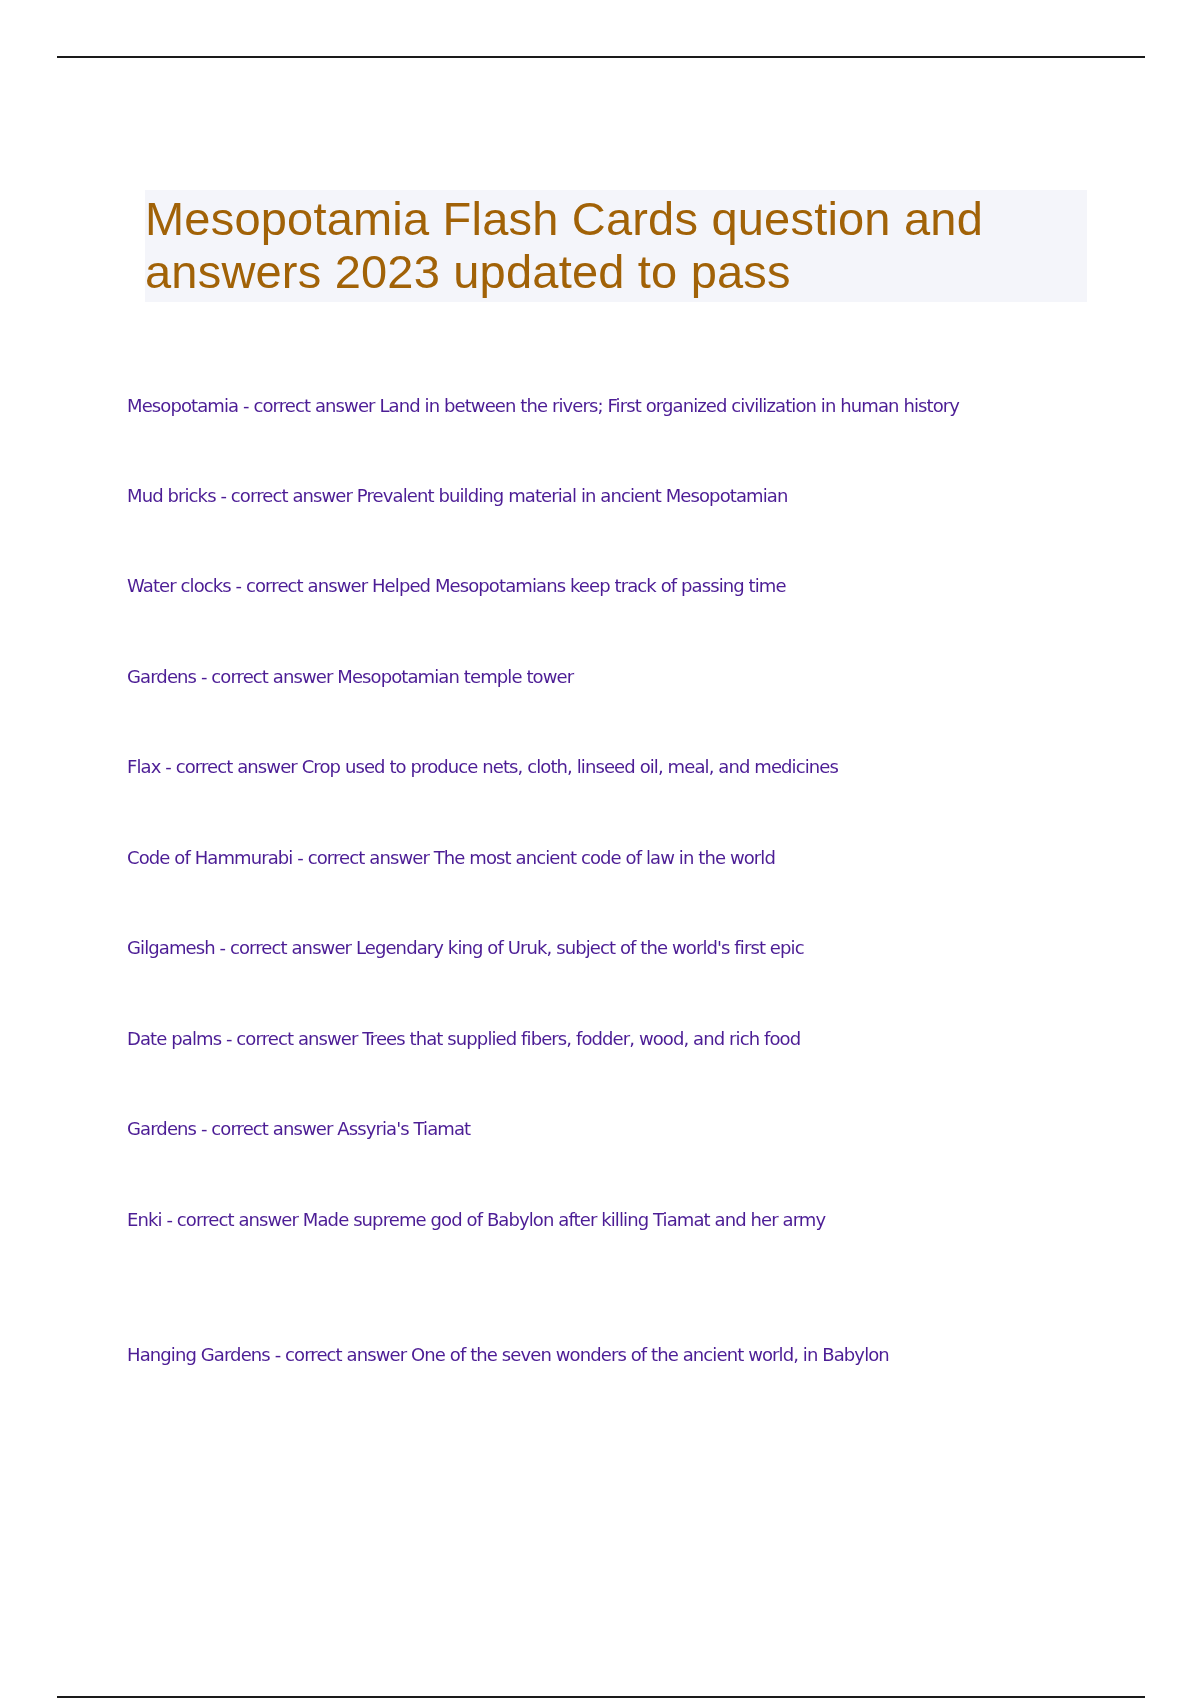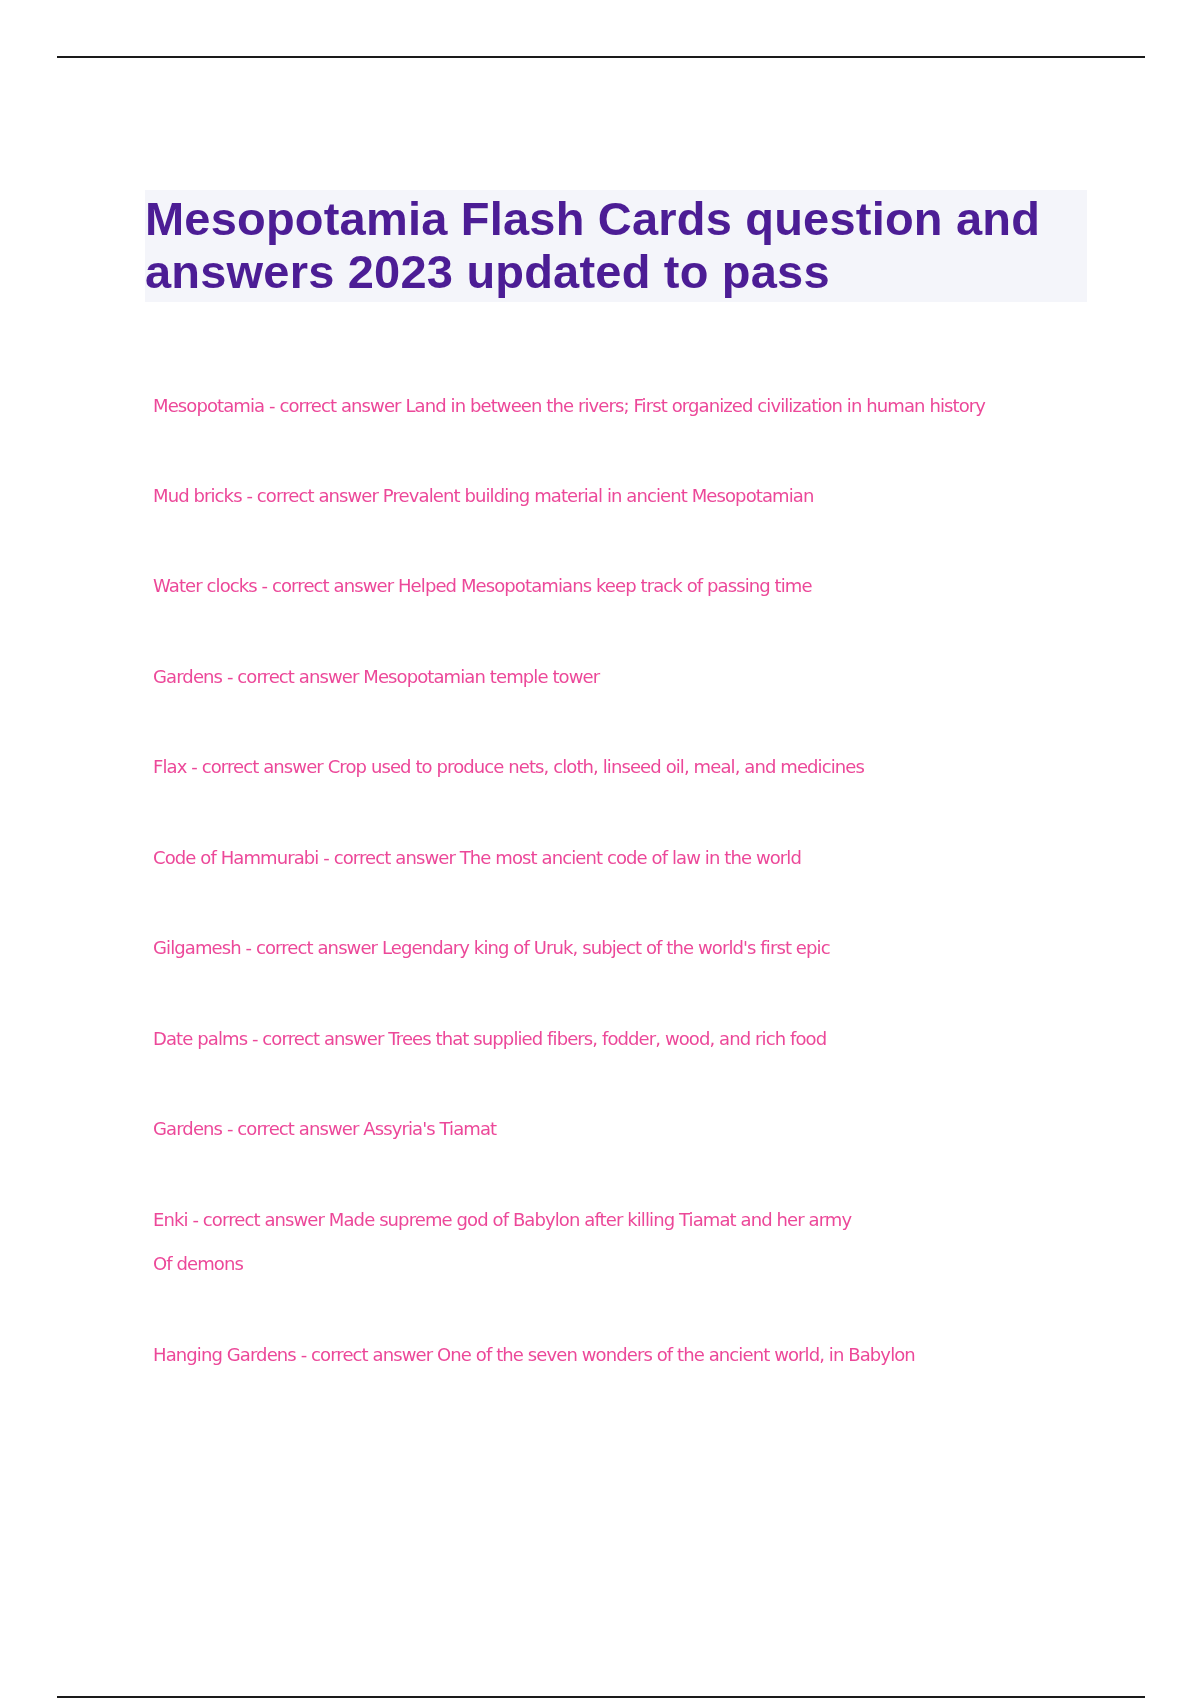--- a/index.html
+++ b/index.html
@@ -1,22 +1,22 @@
 <!DOCTYPE html>
 <html><head>
 <meta charset="utf-8">
 <style>
   html, body { margin:0; padding:0; background:#ffffff; }
   body { width:1200px; height:1700px; position:relative; overflow:hidden; font-family:"Liberation Sans", sans-serif; }
   .rule { position:absolute; left:57px; width:1088px; height:2px; background:#1a1a1a; }
   .rule.top { top:56px; }
   .rule.bottom { top:1696px; }
   .title-box { position:absolute; left:145px; top:190px; width:942px; height:112px; background:#f4f5fa; }
-  .title { position:absolute; left:145px; top:192px; width:940px; margin:0; font-family:"Liberation Sans", sans-serif; font-weight:bold; font-size:47px; line-height:53px; color:#4c1d95; letter-spacing:0.2px; }
-  .card { position:absolute; left:153px; font-family:"DejaVu Sans", sans-serif; font-size:18px; color:#ec4899; white-space:nowrap; letter-spacing:-0.9px; line-height:22px; }
+  .title { position:absolute; left:145px; top:192px; width:940px; margin:0; font-family:"Liberation Sans", sans-serif; font-weight:normal; font-size:47px; line-height:53px; color:#a16207; letter-spacing:0.2px; }
+  .card { position:absolute; left:127px; font-family:"DejaVu Sans", sans-serif; font-size:18px; color:#4c1d95; white-space:nowrap; letter-spacing:-0.9px; line-height:22px; }
   .card .cont { display:block; margin-top:22px; }
 </style>
 </head>
 <body>
 
 <div class="rule top"></div>
 
 <div class="title-box"></div>
 <h1 class="title">Mesopotamia Flash Cards question and answers 2023 updated to pass</h1>
 
@@ -31,17 +31,17 @@
 <div class="card" style="top:756px"><span>Flax</span><span class="sep"> - correct answer </span><span>Crop used to produce nets, cloth, linseed oil, meal, and medicines</span></div>
 
 <div class="card" style="top:847px"><span>Code of Hammurabi</span><span class="sep"> - correct answer </span><span>The most ancient code of law in the world</span></div>
 
 <div class="card" style="top:937px"><span>Gilgamesh</span><span class="sep"> - correct answer </span><span>Legendary king of Uruk, subject of the world's first epic</span></div>
 
 <div class="card" style="top:1028px"><span>Date palms</span><span class="sep"> - correct answer </span><span>Trees that supplied fibers, fodder, wood, and rich food</span></div>
 
 <div class="card" style="top:1118px"><span>Gardens</span><span class="sep"> - correct answer </span><span>Assyria's Tiamat</span></div>
 
-<div class="card" style="top:1209px"><span>Enki</span><span class="sep"> - correct answer </span><span>Made supreme god of Babylon after killing Tiamat and her army</span><span class="cont">Of demons</span></div>
+<div class="card" style="top:1209px"><span>Enki</span><span class="sep"> - correct answer </span><span>Made supreme god of Babylon after killing Tiamat and her army</span></div>
 
 <div class="card" style="top:1344px"><span>Hanging Gardens</span><span class="sep"> - correct answer </span><span>One of the seven wonders of the ancient world, in Babylon</span></div>
 
 <div class="rule bottom"></div>
 
 </body></html>

